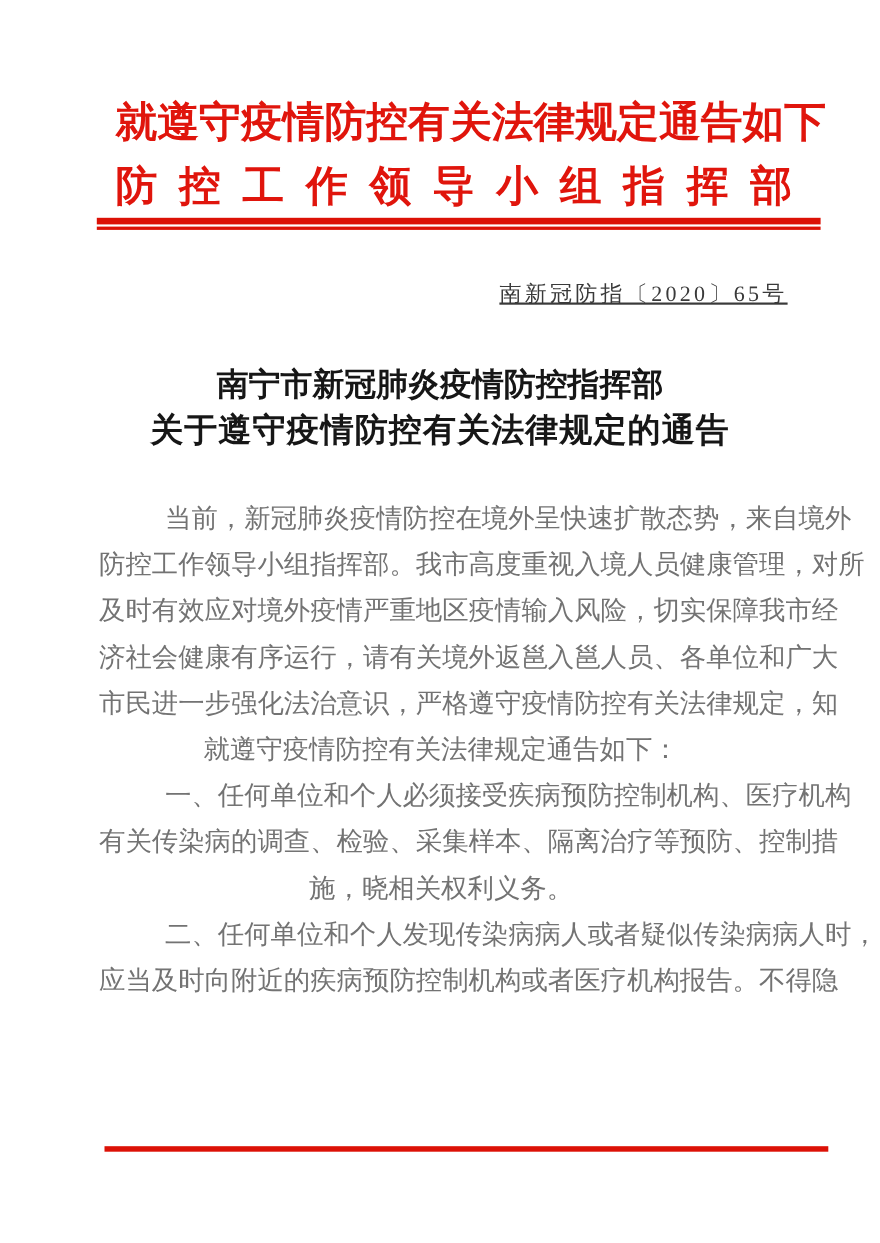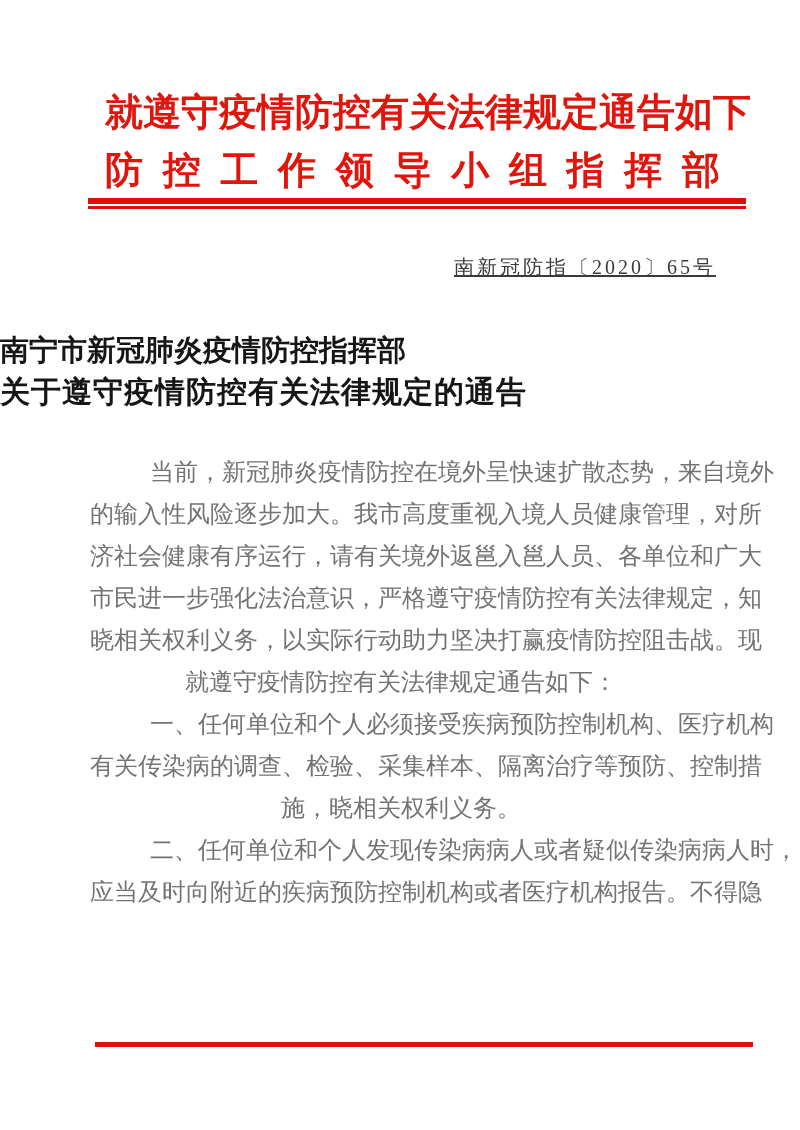--- a/index.html
+++ b/index.html
@@ -29,21 +29,21 @@
   .sep-thin{top:206px;height:3px;}
   
   .doc-number{
     position:absolute;top:254px;right:84px;
     font-size:20px;letter-spacing:3px;
     color:#3a3a3a;white-space:nowrap;text-decoration:underline;
   }
   
   .doc-title{
     position:absolute;left:0;width:800px;
-    text-align:left;color:#161616;font-weight:bold;white-space:nowrap;
+    text-align:center;color:#161616;font-weight:bold;white-space:nowrap;
   }
   .doc-title-1{top:333px;font-size:29px;line-height:34px;}
   .doc-title-2{top:373px;font-size:30px;line-height:38px;letter-spacing:1px;}
   
   .body-block{
     position:absolute;left:90px;top:451px;width:622px;
     color:#737373;font-size:24px;
   }
   .bline{
     box-sizing:border-box;
@@ -67,24 +67,24 @@
   <div class="sep sep-thick"></div>
   <div class="sep sep-thin"></div>
 
   <div class="doc-number">南新冠防指〔2020〕65号</div>
 
   <div class="doc-title doc-title-1">南宁市新冠肺炎疫情防控指挥部</div>
   <div class="doc-title doc-title-2">关于遵守疫情防控有关法律规定的通告</div>
 
   <div class="body-block">
     <div class="bline jl indent">当前，新冠肺炎疫情防控在境外呈快速扩散态势，来自境外</div>
-    <div class="bline jl">的输入性风险逐步加大。我市高度重视入境人员健康管理，对所</div>
+    <div class="bline jl">防控工作领导小组指挥部。我市高度重视入境人员健康管理，对所</div>
+    <div class="bline jl">及时有效应对境外疫情严重地区疫情输入风险，切实保障我市经</div>
     <div class="bline jl">济社会健康有序运行，请有关境外返邕入邕人员、各单位和广大</div>
     <div class="bline jl">市民进一步强化法治意识，严格遵守疫情防控有关法律规定，知</div>
-    <div class="bline jl">晓相关权利义务，以实际行动助力坚决打赢疫情防控阻击战。现</div>
     <div class="bline ll">就遵守疫情防控有关法律规定通告如下：</div>
     <div class="bline jl indent">一、任何单位和个人必须接受疾病预防控制机构、医疗机构</div>
     <div class="bline jl">有关传染病的调查、检验、采集样本、隔离治疗等预防、控制措</div>
     <div class="bline ll">施，晓相关权利义务。</div>
     <div class="bline jl indent">二、任何单位和个人发现传染病病人或者疑似传染病病人时，</div>
     <div class="bline jl">应当及时向附近的疾病预防控制机构或者医疗机构报告。不得隐</div>
   </div>
 
   <div class="footer-line"></div>
 

